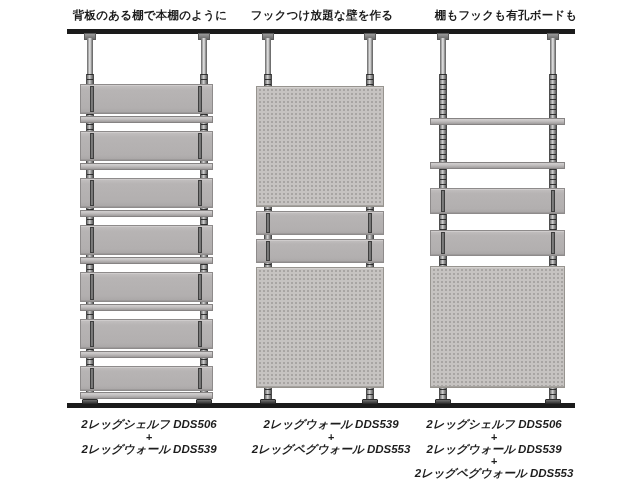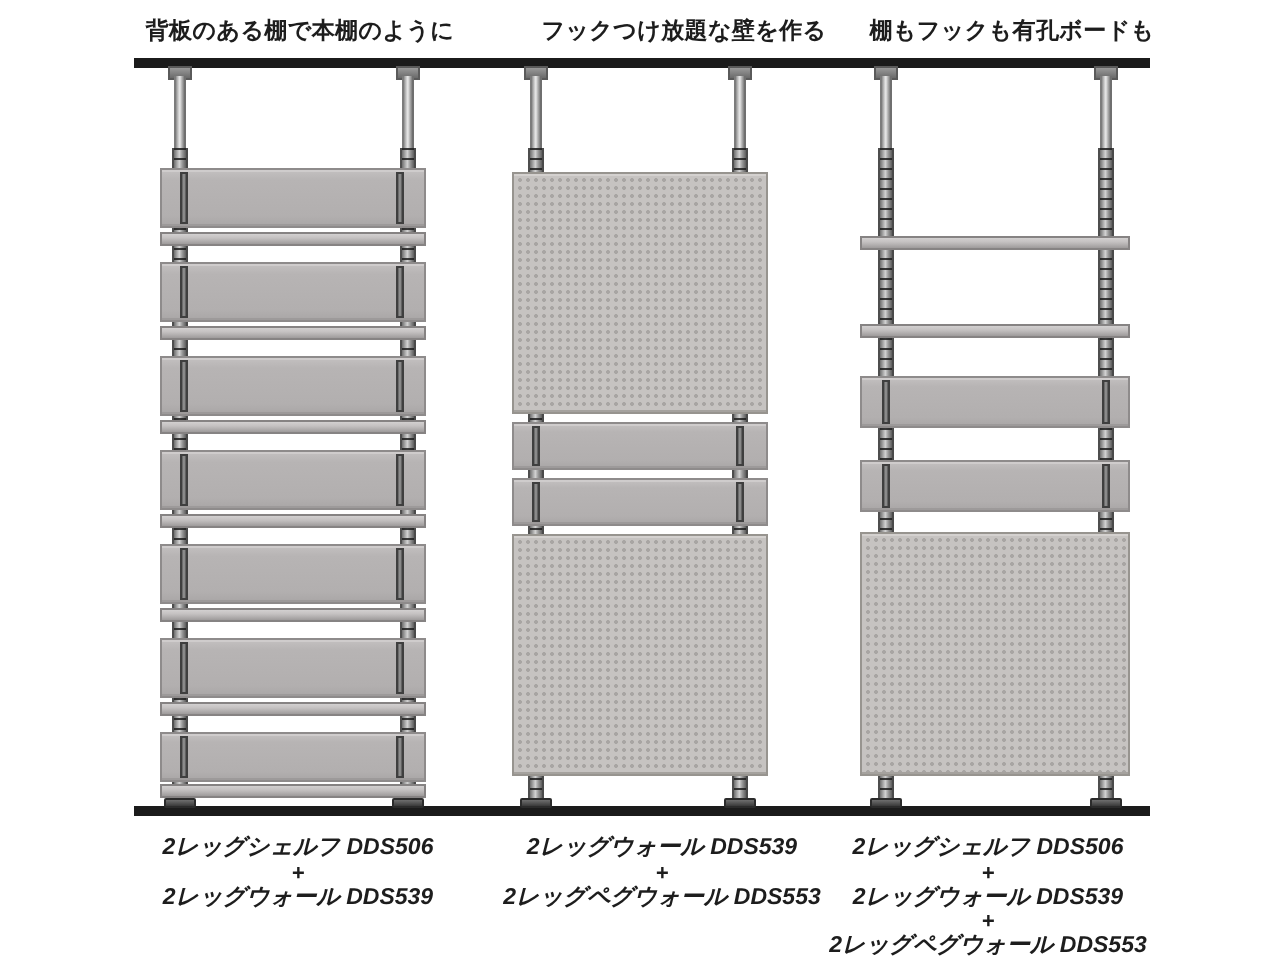--- a/index.html
+++ b/index.html
@@ -95,21 +95,21 @@
     line-height:13.5px;white-space:nowrap;font-style:italic;
   }
   .caption .plus{display:block;font-size:11px;line-height:11px;}
 </style>
 </head>
 <body>
 
 <div id="stage">
 
   <div class="col-title" style="left:0px;top:8px;width:300px;">背板のある棚で本棚のように</div>
-  <div class="col-title" style="left:192px;top:8px;width:300px;">フックつけ放題な壁を作る</div>
+  <div class="col-title" style="left:172px;top:8px;width:300px;">フックつけ放題な壁を作る</div>
   <div class="col-title" style="left:356px;top:8px;width:300px;">棚もフックも有孔ボードも</div>
 
   <div class="rail ceiling"></div>
   <div class="rail floor"></div>
 
   <div class="column" style="left:0;width:300px;">
 
     <div class="cap" style="left:84px;top:33px;width:12px;"></div>
     <div class="cap" style="left:198px;top:33px;width:12px;"></div>
 

